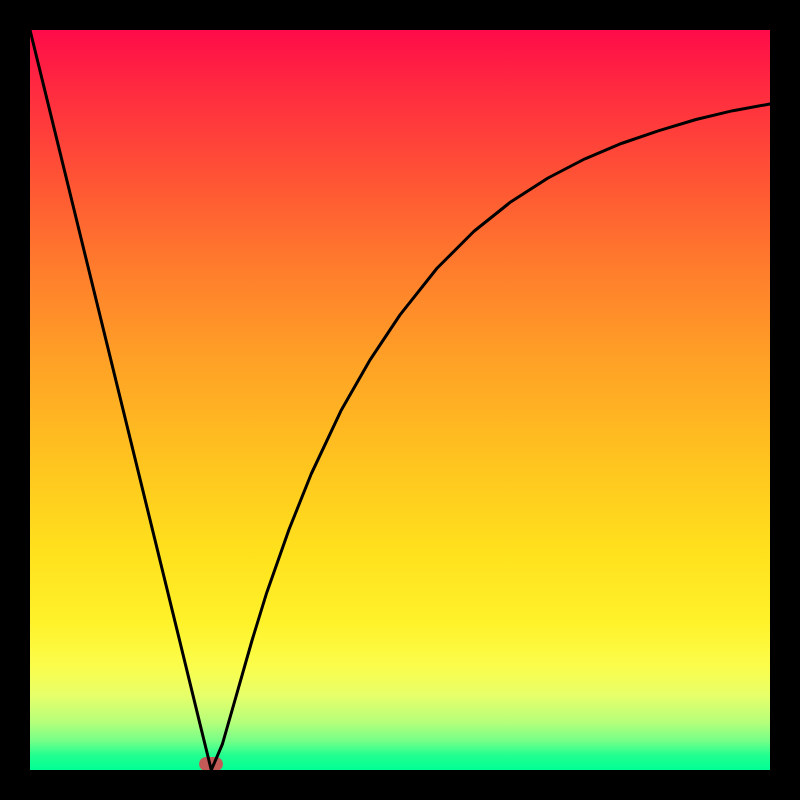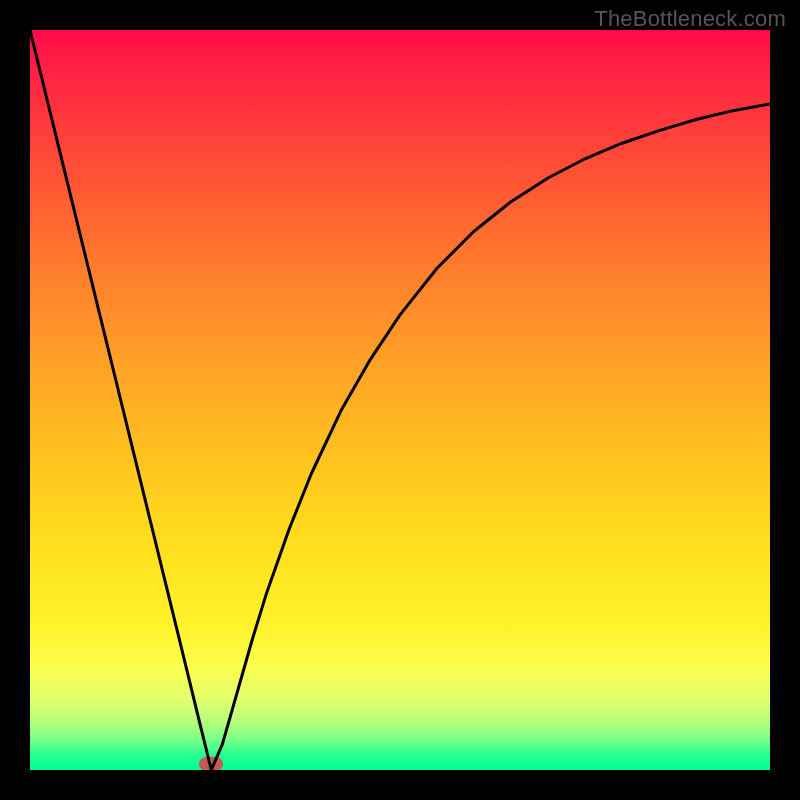--- a/index.html
+++ b/index.html
@@ -63,21 +63,20 @@
     border-radius: 8px;
     background: #c25a58;
     z-index: 4;
     transform: translate(-50%, -50%);
   }
 </style>
 </head>
 <body>
 
 <div class="frame">
-  <div class="watermark">TheBottleneck.com</div>
 
   <div class="plot-area">
     <div class="gradient"></div>
     <div class="marker" style="left: 181.3px; top: 734.08px; background: rgb(194, 90, 88);"></div>
     <svg class="curve-layer" viewBox="0 0 740 740" preserveAspectRatio="none">
       <path fill="none" stroke="#000" stroke-width="3" stroke-linecap="round" stroke-linejoin="round" d="M 0.00 0.00 L 37.00 150.96 L 74.00 301.92 L 111.00 452.88 L 148.00 603.84 L 170.20 694.86 L 181.30 740.00 L 192.40 714.10 L 207.20 662.30 L 222.00 610.50 L 236.80 562.40 L 259.00 499.50 L 281.20 444.00 L 310.80 381.10 L 340.40 329.30 L 370.00 284.90 L 407.00 238.28 L 444.00 201.28 L 481.00 171.68 L 518.00 148.00 L 555.00 128.76 L 592.00 113.22 L 629.00 100.64 L 666.00 89.54 L 703.00 80.66 L 740.00 74.00"></path>
     </svg>
   </div>
 </div>
 

